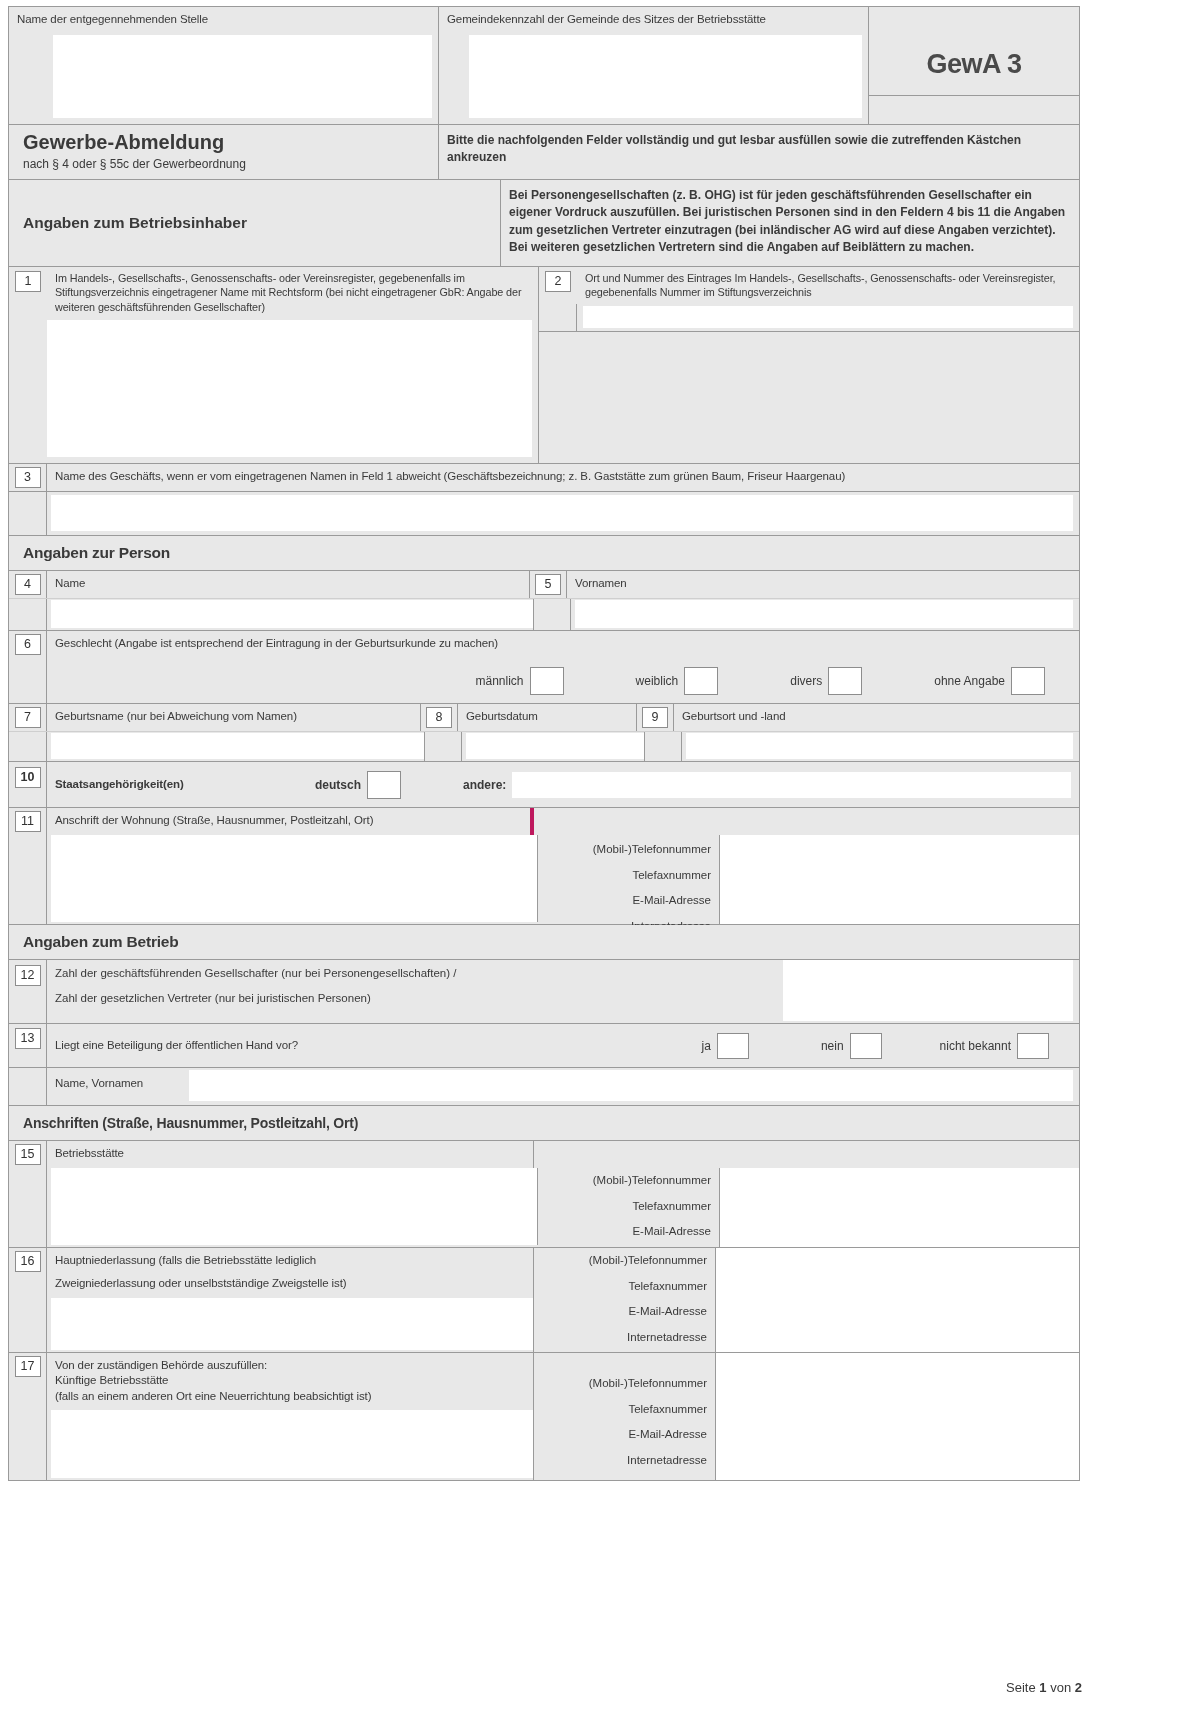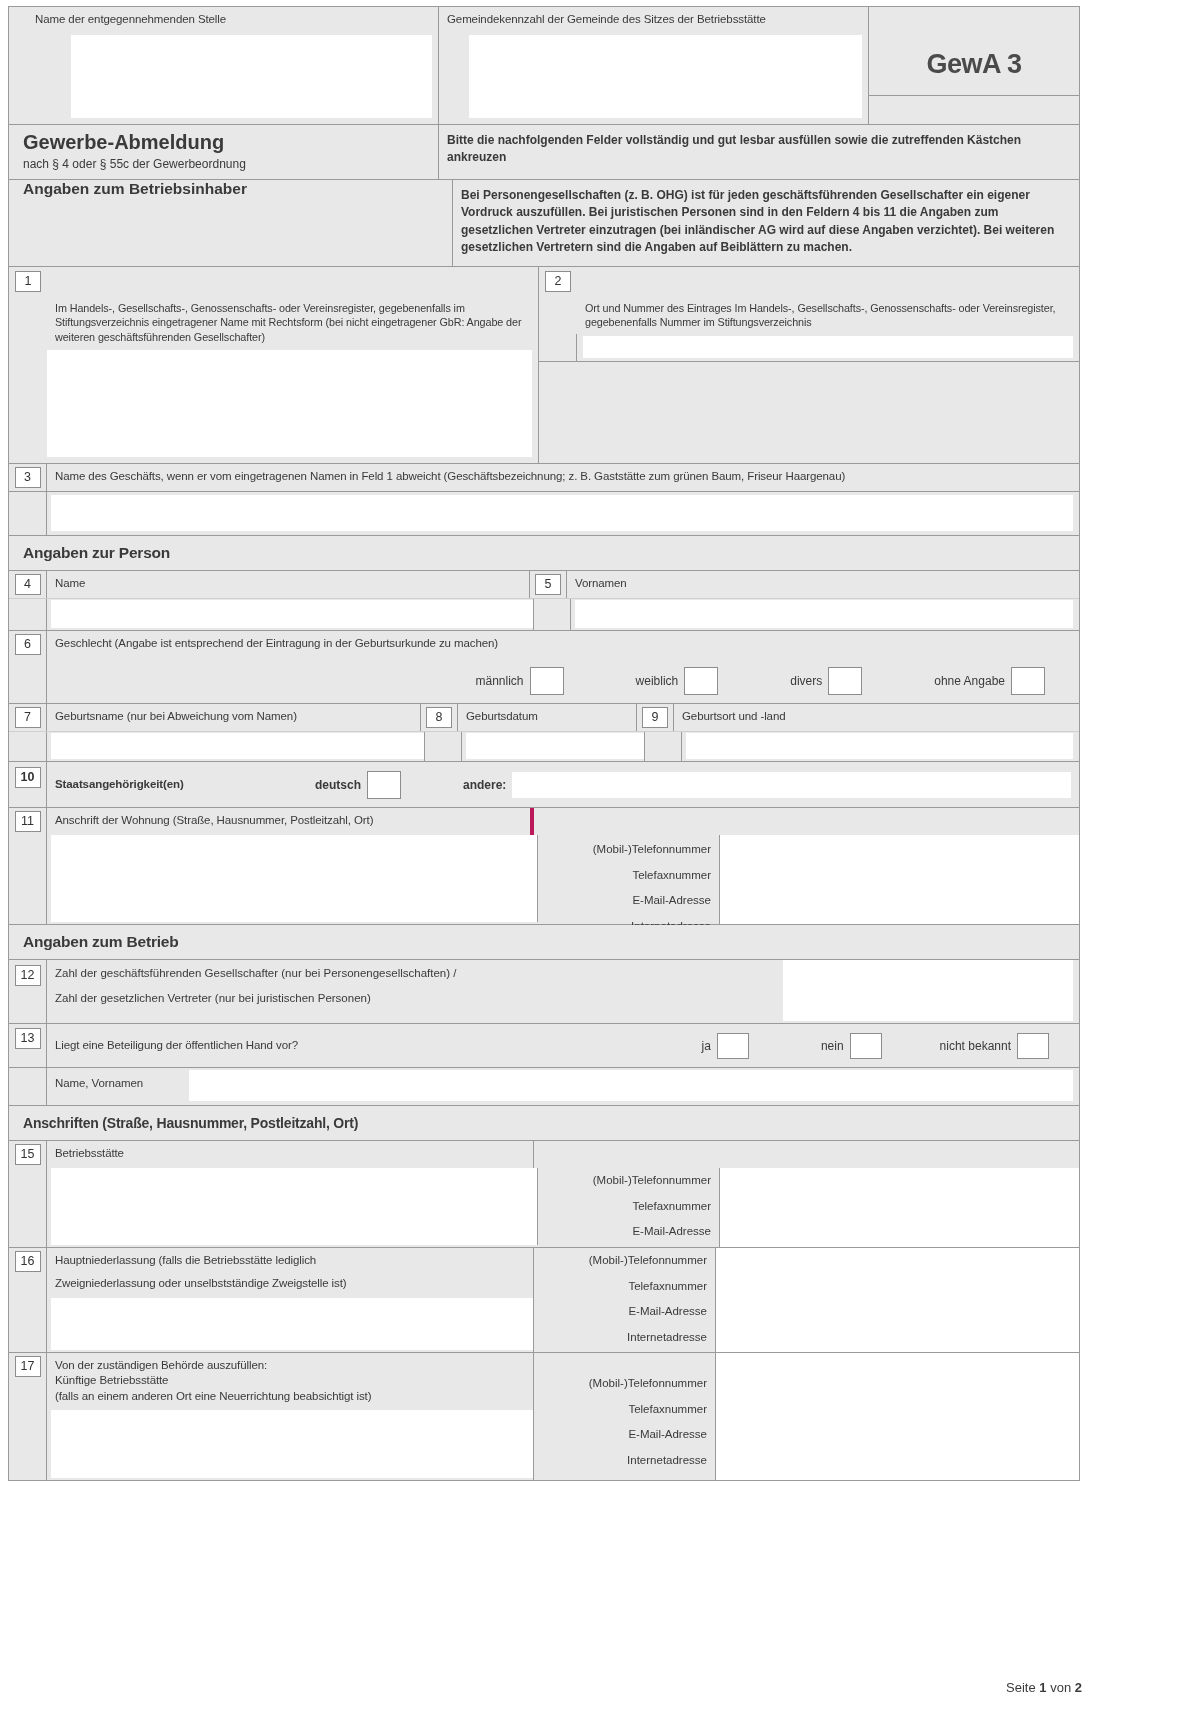--- a/index.html
+++ b/index.html
@@ -45,21 +45,21 @@
   .vsep { border-right: 1px solid #9a9a9a; }
   .lsep { border-left: 1px solid #9a9a9a; }
 
   .lbl {
     font-size: 11.5px;
     line-height: 1.33;
     color: #3a3a3a;
     padding: 5px 6px 4px 8px;
     letter-spacing: -0.1px;
   }
-  .lbl.small { font-size: 10.8px; margin-top: 30px; }
+  .lbl.small { font-size: 10.8px; }
 
   
   .wfield {
     background: #ffffff;
     border: none;
   }
 
   
   .numcol {
     width: 38px;
@@ -144,21 +144,21 @@
   }
 </style>
 </head>
 <body>
 
 <div class="page">
 
   <div class="frm">
 
     <div class="row" style="height:118px;">
-      <div class="cell vsep" style="width:430px;display:flex;flex-direction:column;padding-left:18px;">
+      <div class="cell vsep" style="width:430px;display:flex;flex-direction:column;">
         <div class="lbl">Name der entgegennehmenden Stelle</div>
         <div class="wfield" style="margin:4px 6px 6px 44px;flex:1;"></div>
       </div>
       <div class="cell vsep" style="width:430px;display:flex;flex-direction:column;">
         <div class="lbl">Gemeindekennzahl der Gemeinde des Sitzes der Betriebsstätte</div>
         <div class="wfield" style="margin:4px 6px 6px 30px;flex:1;"></div>
       </div>
       <div class="cell" style="flex:1;display:flex;flex-direction:column;margin-top:27px;">
         <div style="height:62px;display:flex;align-items:center;justify-content:center;border-bottom:1px solid #9a9a9a;">
           <span class="gewa-title">GewA 3</span>
@@ -171,21 +171,21 @@
       <div class="cell vsep" style="width:430px;padding:6px 10px 0 14px;">
         <div style="font-size:20px;font-weight:bold;color:#3a3a3a;">Gewerbe-Abmeldung</div>
         <div style="font-size:12px;color:#3a3a3a;margin-top:3px;">nach § 4 oder § 55c der Gewerbeordnung</div>
       </div>
       <div class="cell" style="flex:1;padding:7px 12px 0 8px;">
         <div style="font-size:12px;font-weight:bold;line-height:1.42;color:#3a3a3a;">Bitte die nachfolgenden Felder vollständig und gut lesbar ausfüllen sowie die zutreffenden Kästchen ankreuzen</div>
       </div>
     </div>
 
     <div class="row" style="height:87px;">
-      <div class="cell vsep" style="width:444px;display:flex;align-items:flex-start;">
+      <div class="cell vsep" style="width:492px;display:flex;align-items:center;">
         <div style="font-size:15.5px;font-weight:bold;color:#3a3a3a;padding-left:14px;">Angaben zum Betriebsinhaber</div>
       </div>
       <div class="cell" style="flex:1;padding:7px 12px 0 8px;">
         <div style="font-size:12px;font-weight:bold;line-height:1.45;color:#3a3a3a;">Bei Personengesellschaften (z. B. OHG) ist für jeden geschäftsführenden Gesellschafter ein eigener Vordruck auszufüllen. Bei juristischen Personen sind in den Feldern 4 bis 11 die Angaben zum gesetzlichen Vertreter einzutragen (bei inländischer AG wird auf diese Angaben verzichtet). Bei weiteren gesetzlichen Vertretern sind die Angaben auf Beiblättern zu machen.</div>
       </div>
     </div>
 
     <div class="row" style="height:197px;">
 
       <div class="cell vsep" style="width:530px;display:flex;flex-direction:column;">

